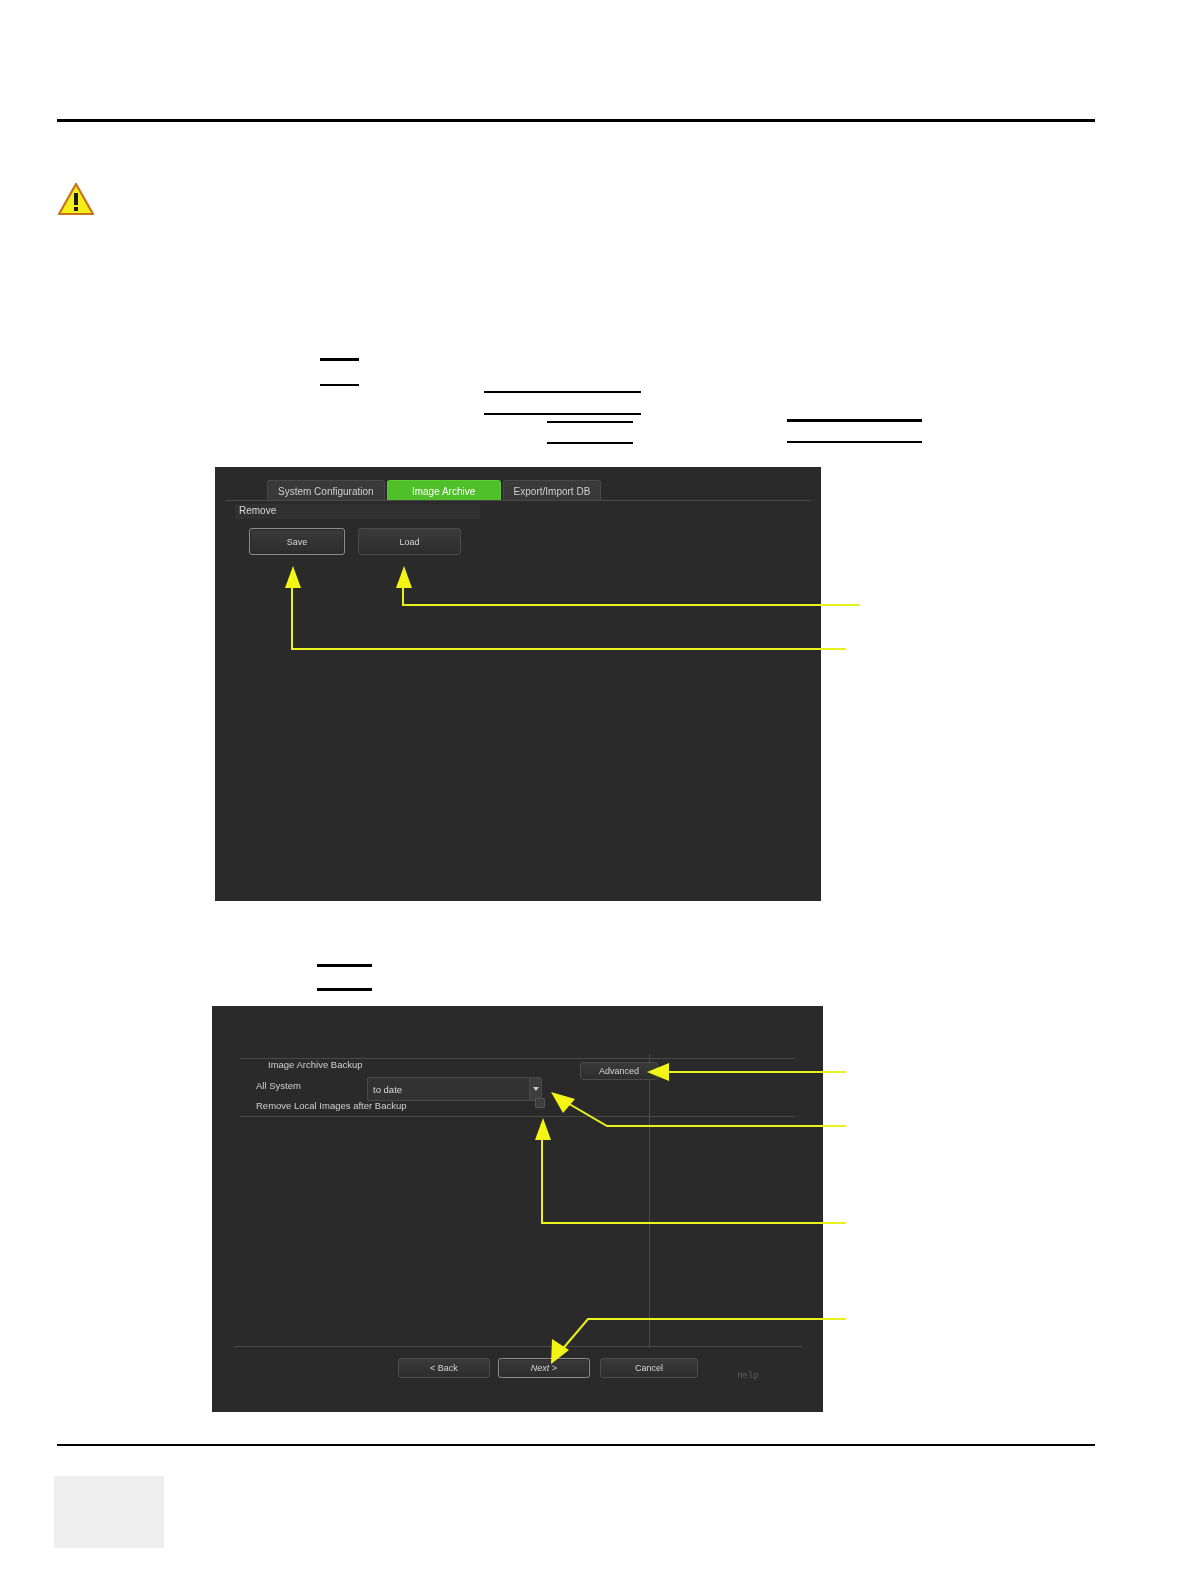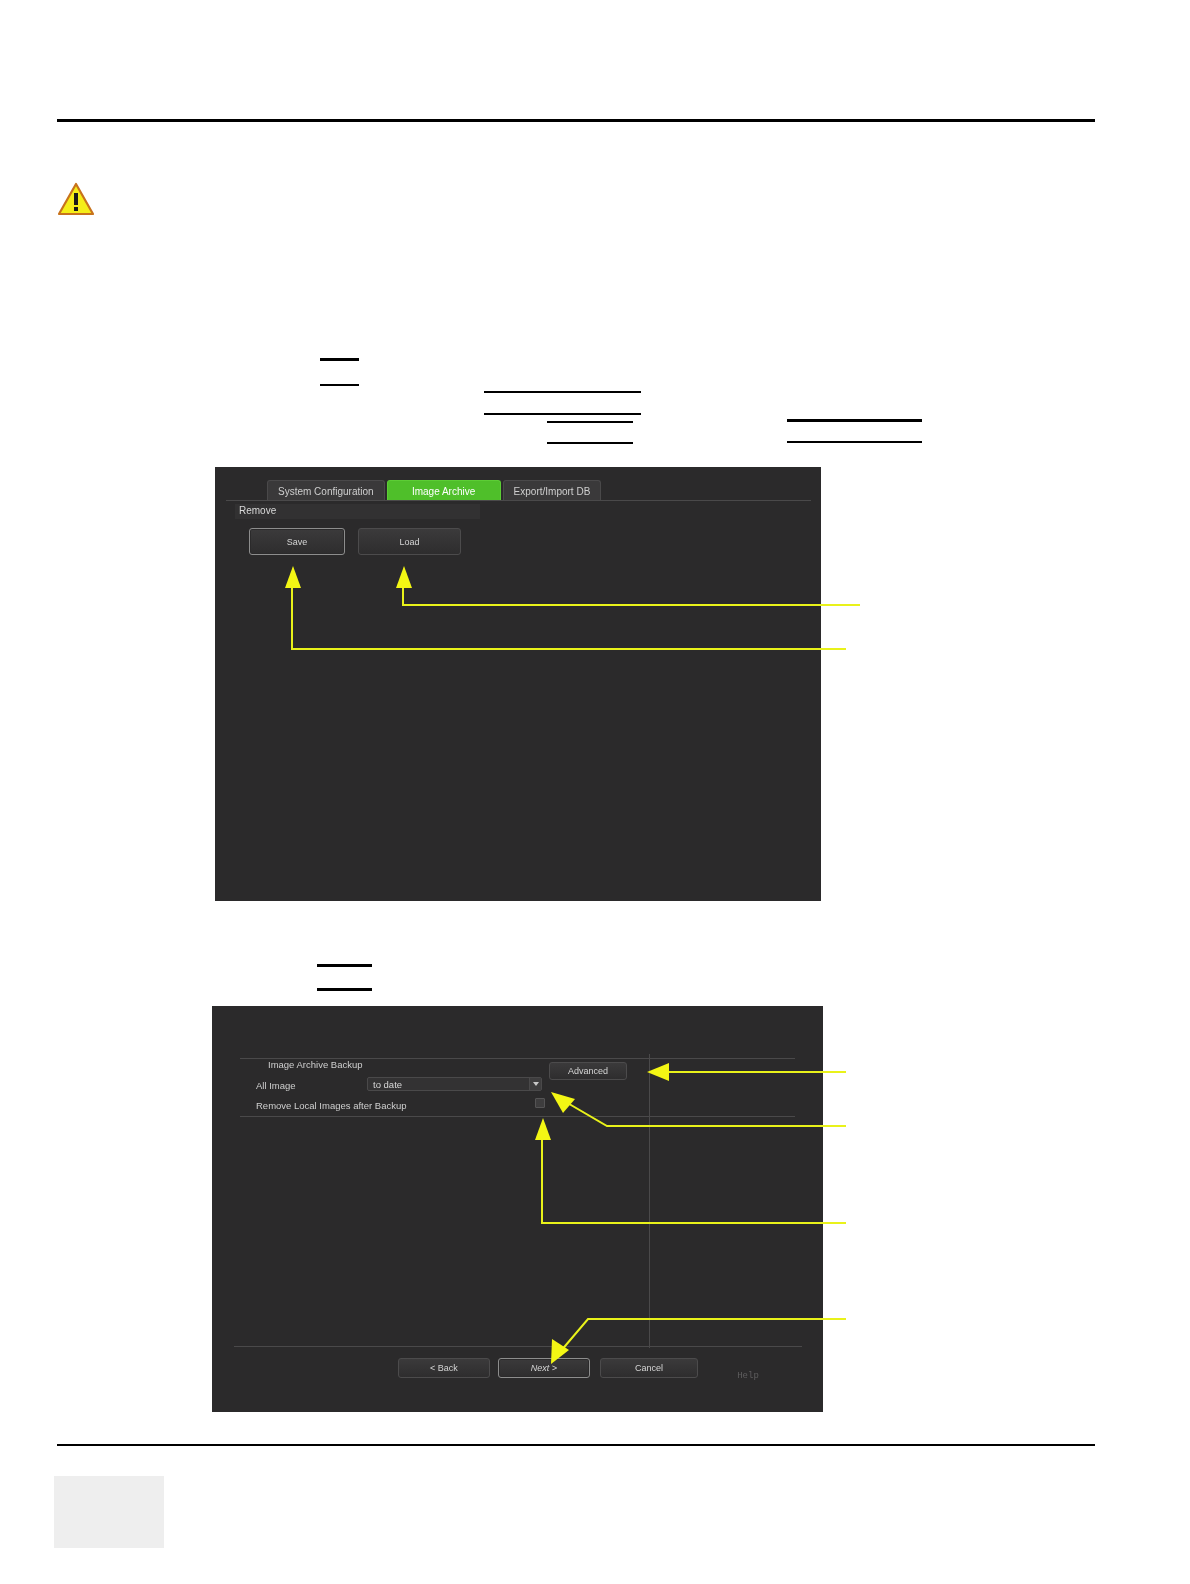--- a/index.html
+++ b/index.html
@@ -260,31 +260,31 @@
 <div class="shot" id="panel-backup">
   <div class="shot-inner">
 
     <div class="hrule" style="left:28px;  top:52px;  width:555px;"></div>
     <div class="hrule" style="left:28px;  top:110px; width:555px;"></div>
     <div class="hrule" style="left:22px;  top:340px; width:568px;"></div>
 
     <div class="vrule" style="left:437px; top:48px; height:294px;"></div>
 
     <div class="f-label" style="left:56px; top:53px;">Image Archive Backup</div>
-    <div class="f-label" style="left:44px; top:74px;">All Image</div>
+    <div class="f-label" style="left:44px; top:74px;">All System</div>
     <div class="f-label" style="left:44px; top:94px;">Remove Local Images after Backup</div>
 
-    <div class="combo" style="left:155px; top:71px; width:175px; height:14px;">
+    <div class="combo" style="left:155px; top:71px; width:175px; height:24px;">
       <span class="val">to date</span>
       <span class="arrowbox"></span>
     </div>
 
     <div class="chk" style="left:323px; top:92px;"></div>
 
-    <div class="dkbtn" style="left:337px; top:56px; width:78px; height:18px;">
+    <div class="dkbtn" style="left:368px; top:56px; width:78px; height:18px;">
       <span>Advanced</span>
     </div>
 
     <div class="dkbtn" style="left:186px; top:352px; width:92px; height:20px;">
         <span>&lt; Back</span>
       </div>
     <div class="dkbtn focus" style="left:286px; top:352px; width:92px; height:20px;font-style:italic;">
         <span>Next &gt;</span>
       </div>
     <div class="dkbtn" style="left:388px; top:352px; width:98px; height:20px;">

